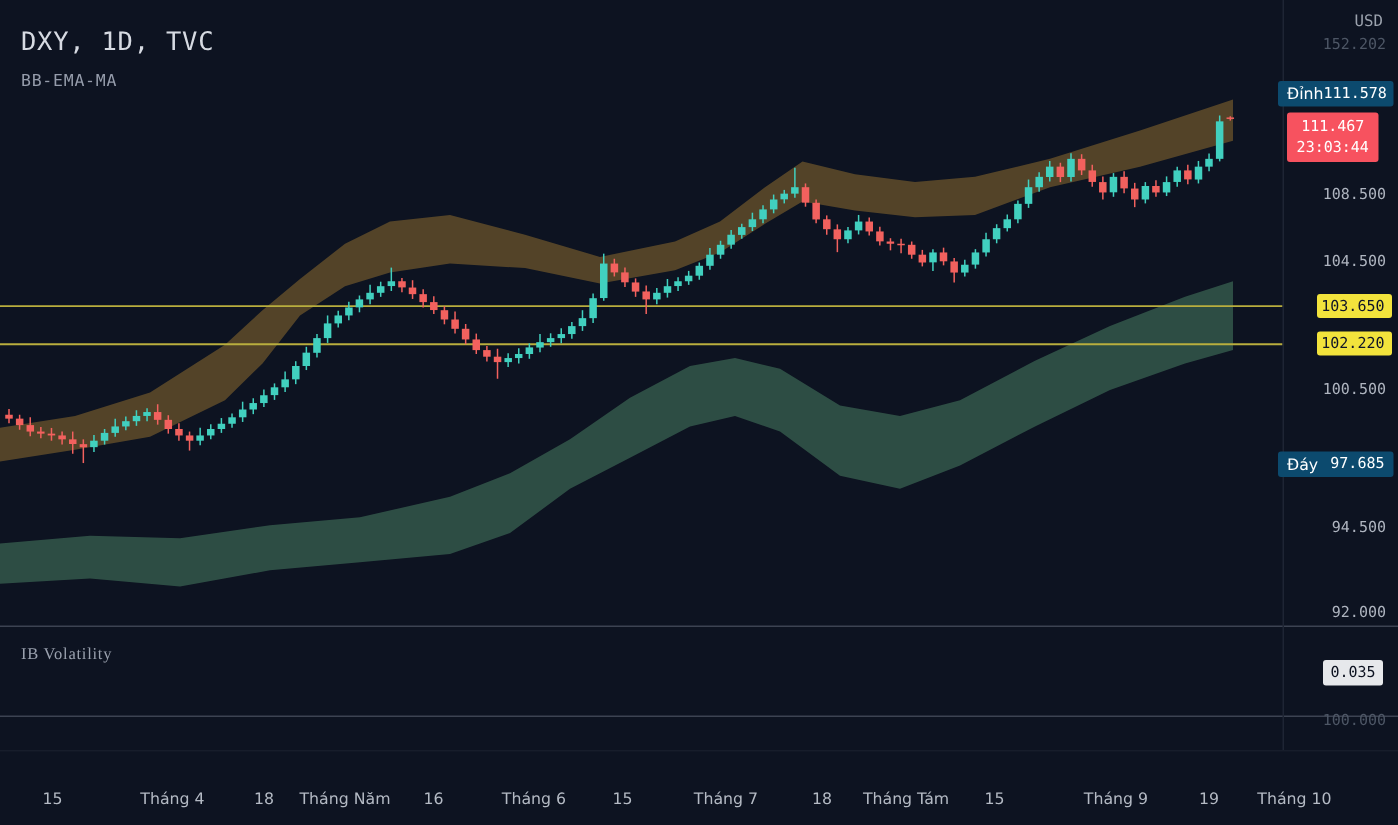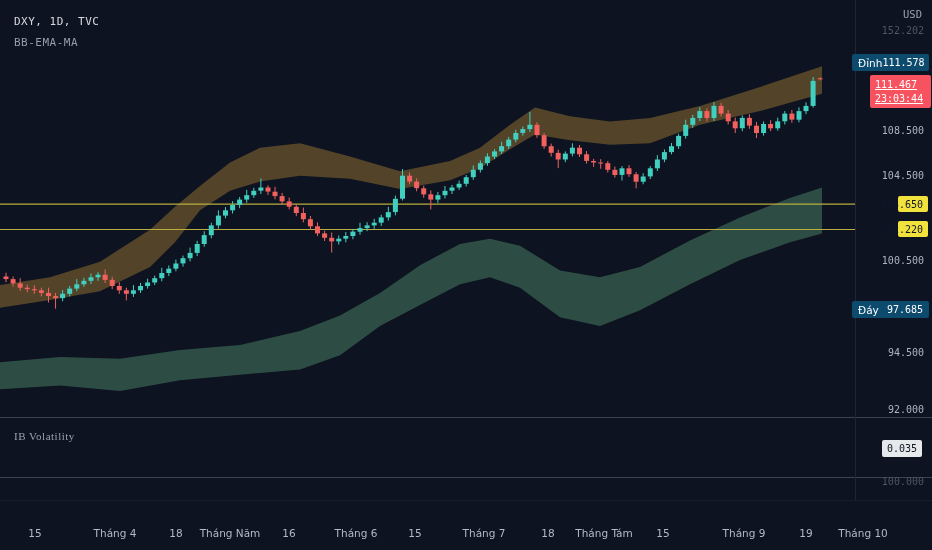--- a/index.html
+++ b/index.html
@@ -1,41 +1,41 @@
 <!DOCTYPE html>
 <html><head>
 <meta charset="utf-8">
 <style>
   html,body{margin:0;padding:0;background:#0d1321;width:932px;height:550px;overflow:hidden;}
   .root{position:relative;width:932px;height:550px;background:#0d1321;
         font-family:"DejaVu Sans",sans-serif;-webkit-font-smoothing:none;}
   #chart-svg{position:absolute;left:0;top:0;}
   .legend{position:absolute;left:14px;top:12px;line-height:1.9;}
-  .legend .sym{color:#d6dae2;font-size:11px;font-family:"DejaVu Sans Mono",monospace;letter-spacing:.5px;}
+  .legend .sym{color:#d6dae2;font-size:17px;font-family:"DejaVu Sans Mono",monospace;letter-spacing:.5px;}
   .legend .ind{color:#959cab;font-size:11px;font-family:"DejaVu Sans Mono",monospace;letter-spacing:.5px;}
   .vol-label{position:absolute;left:14px;top:430px;color:#9aa1ae;font-size:11px;
              font-family:Liberation Serif, serif;letter-spacing:.5px;}
   .usd{position:absolute;right:10px;top:8px;color:#9ba2ad;font-size:10.5px;
        font-family:"DejaVu Sans Mono",monospace;}
   .hsep{position:absolute;left:0;width:932px;height:1px;background:#3c4352;}
   .vsep{position:absolute;top:0;left:855px;width:1px;height:500px;background:#1e2534;}
   .tsep{position:absolute;top:500px;left:0;width:932px;height:1px;background:#171d2b;}
   .tick{position:absolute;right:8px;transform:translateY(-50%);color:#aeb4bf;font-size:10px;
         font-family:"DejaVu Sans Mono",monospace;white-space:nowrap;}
   .tick.faded{color:#4d5665;}
   .tlabel{position:absolute;top:527px;transform:translateX(-50%);color:#b4bac4;font-size:10.5px;white-space:nowrap;}
   .badge{position:absolute;border-radius:2px;font-size:10px;display:flex;align-items:center;
          font-family:"DejaVu Sans Mono",monospace;}
   .badge-blue{background:#0c4a6e;color:#fff;width:77px;height:17px;right:3px;
               justify-content:space-between;padding:0 6px;box-sizing:border-box;}
   .badge-blue .bname{font-family:"DejaVu Sans",sans-serif;font-size:10.5px;}
-  .badge-red{background:#f7525f;color:#fff;width:61px;right:1px;height:33px;
-             flex-direction:column;justify-content:center;align-items:flex-start;
-             padding:0 5px;box-sizing:border-box;line-height:1.35;text-decoration:underline;}
-  .badge-yellow{background:#f2e33c;color:#101528;width:30px;height:16px;right:4px;
+  .badge-red{background:#f7525f;color:#fff;width:61px;right:13px;height:33px;
+             flex-direction:column;justify-content:center;align-items:center;
+             padding:0 5px;box-sizing:border-box;line-height:1.35;}
+  .badge-yellow{background:#f2e33c;color:#101528;width:50px;height:16px;right:4px;
                 justify-content:flex-end;padding:0 5px;box-sizing:border-box;}
   .badge-gray{background:#e6e8eb;color:#0d1321;width:40px;height:17px;right:10px;
               justify-content:center;}
 </style>
 </head>
 <body>
 
 <div class="root">
 
   <svg id="chart-svg" width="932" height="550">

